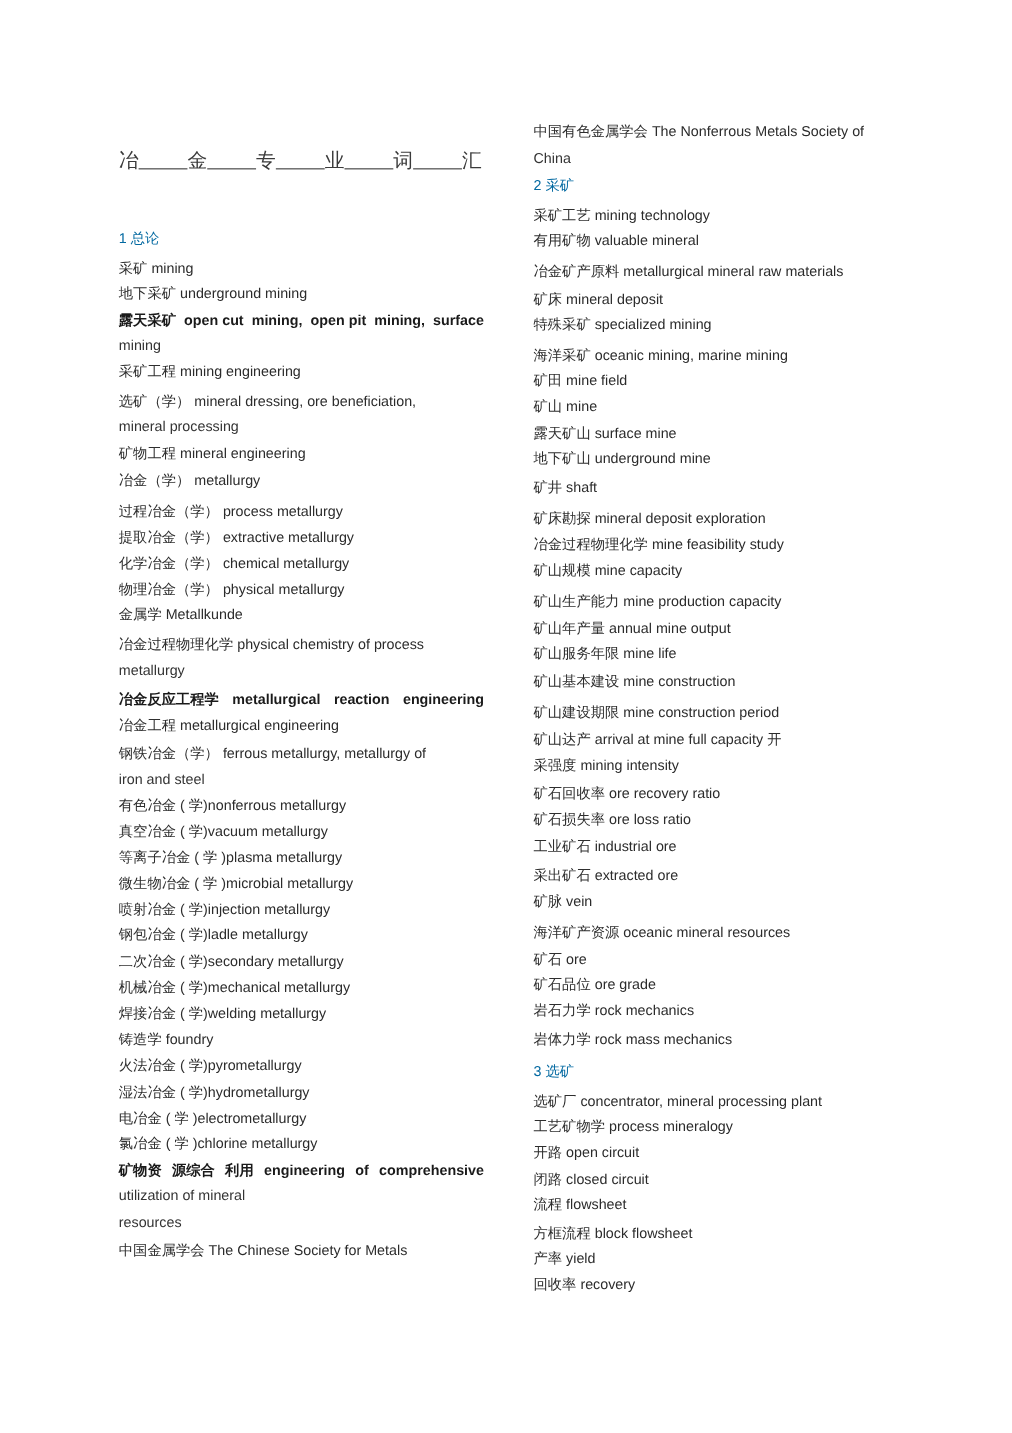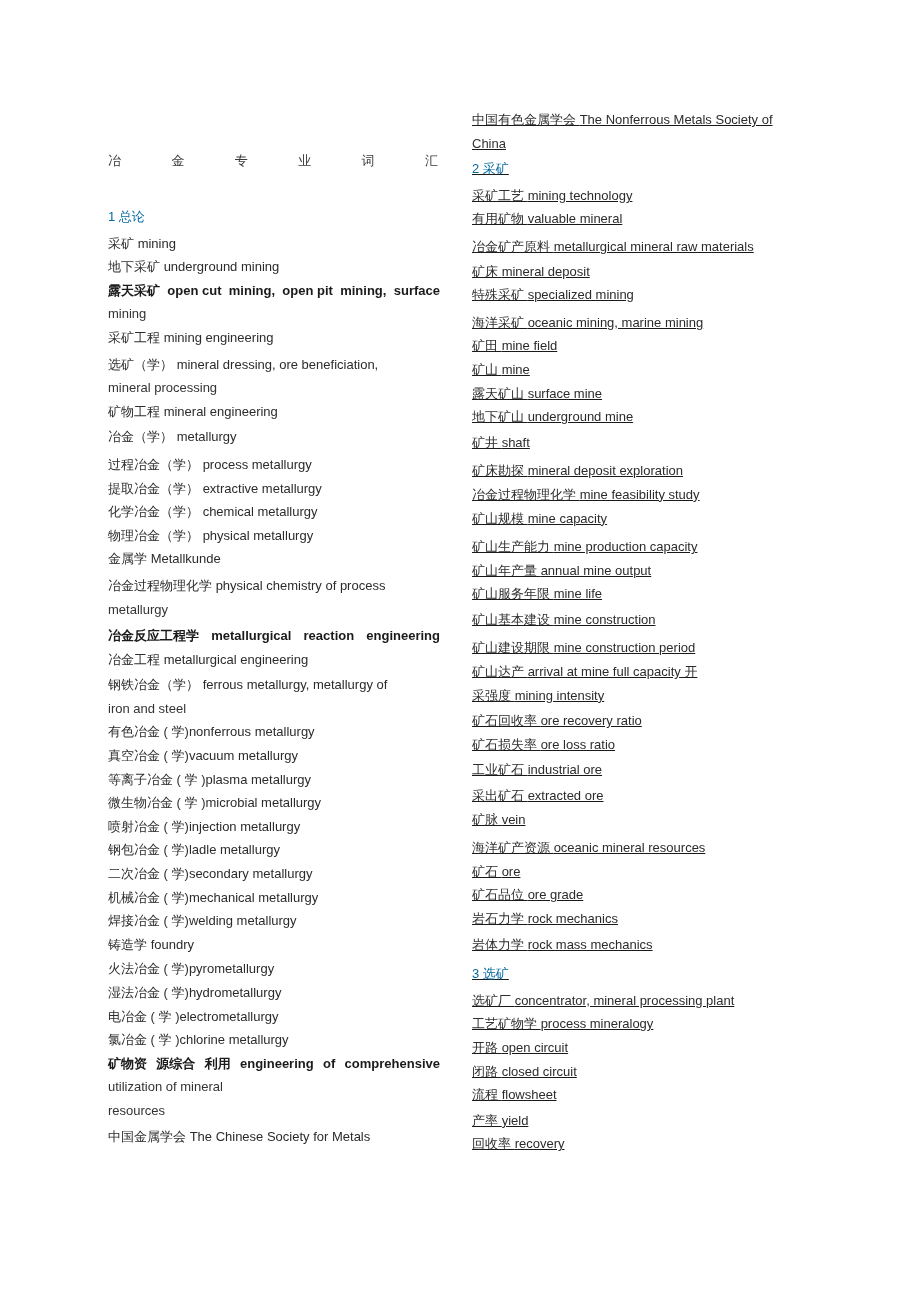--- a/index.html
+++ b/index.html
@@ -24,35 +24,36 @@
     width: 920px;
     height: 1303px;
     background: #fff;
   }
 
   .col {
     position: absolute;
     top: 0;
   }
   .col-left  { left: 108px; width: 332px; }
-  .col-right { left: 472px; width: 310px; text-decoration: underline; }
+  .col-right { left: 485px; width: 310px; }
 
   
   .doc-title {
     position: absolute;
     left: 108px;
-    top: 151px;
+    top: 136px;
     width: 330px;
-    font-size: 13px;
+    font-size: 18px;
     line-height: 20px;
     color: #3a3a3a;
     text-align: justify;
     text-align-last: justify;
     white-space: nowrap;
     letter-spacing: 0;
+    text-decoration: underline;
   }
   .doc-title span { display: inline-block; }
 
   
   .entry {
     font-size: 13px;
     line-height: 23.6px;
     color: #333;
     margin: 0;
     padding: 0;
@@ -203,18 +204,19 @@
     <div class="gap-md"></div>
     <div class="section-head">3  选矿</div>
     <div class="gap-sm"></div>
     <div id="right-sec3">
         <div class="entry"><span class="zh">选矿厂</span> <span class="en">concentrator, mineral processing plant</span></div>
         <div class="entry"><span class="zh">工艺矿物学</span> <span class="en">process mineralogy</span></div>
         <div class="entry"><span class="zh">开路</span> <span class="en">open circuit</span></div>
         <div class="entry"><span class="zh">闭路</span> <span class="en">closed circuit</span></div>
         <div class="entry"><span class="zh">流程</span> <span class="en">flowsheet</span></div>
         <div style="height: 2px;"></div>
+        <div class="entry"><span class="zh">方框流程</span> <span class="en">block flowsheet</span></div>
         <div class="entry"><span class="zh">产率</span> <span class="en">yield</span></div>
         <div class="entry"><span class="zh">回收率</span> <span class="en">recovery</span></div>
       </div>
   </div>
 
 </div>
 
 </body></html>

